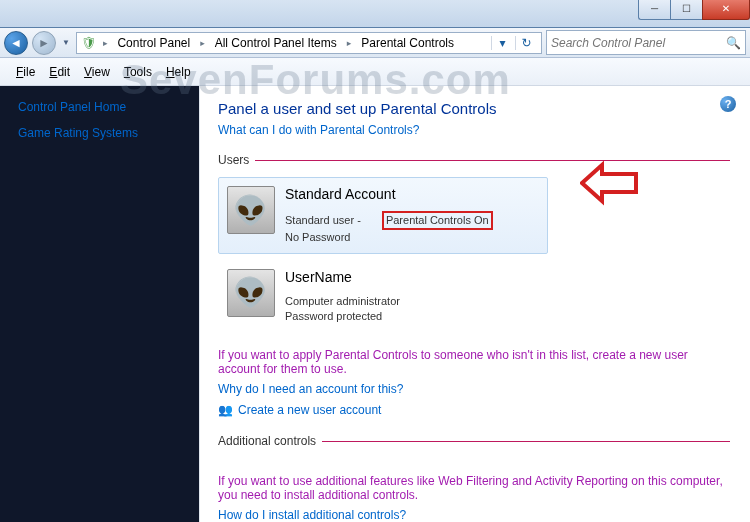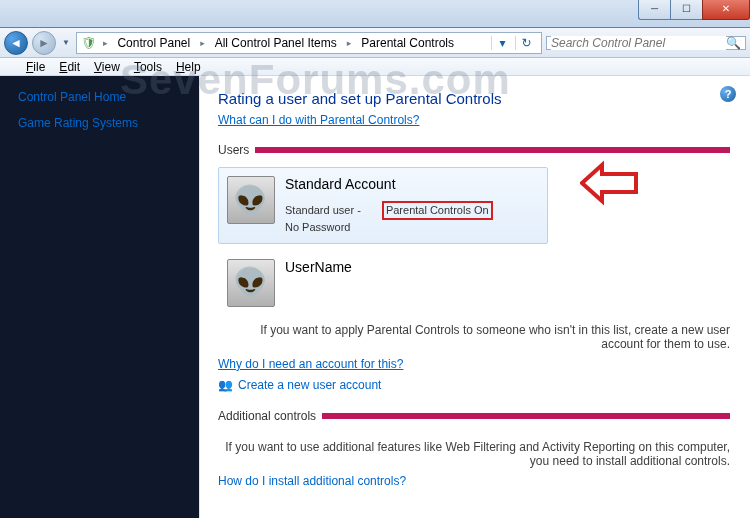--- a/index.html
+++ b/index.html
@@ -16,53 +16,53 @@
   
   .nav-toolbar { background: linear-gradient(#f2f6fb, #dde7f3); height: 30px; border-bottom: 1px solid #b0c0d6; display:flex; align-items:center; padding: 0 4px; gap:4px; }
   .nav-back, .nav-fwd { width: 24px; height: 24px; border-radius: 50%; background: radial-gradient(circle at 30% 30%, #5aa3e8, #1a5fa0); border:1px solid #2a5f90; display:inline-flex; align-items:center; justify-content:center; color:#fff; font-size:12px;}
   .nav-fwd { background: radial-gradient(circle at 30% 30%, #d4e4f4, #a0b8d0); color:#6a7a8a; border-color:#90a4b8;}
   .nav-dropdown { font-size:8px; color:#4a6080; padding:0 2px;}
   .address-bar { flex:1; background:#fff; border:1px solid #9aafc8; height:22px; display:flex; align-items:center; padding:0 4px; gap:2px;}
   .bc-icon { width:16px; height:16px; display:inline-flex; align-items:center; justify-content:center; color:#4a9a4a;}
   .bc-sep { color:#6a7a8a; font-size:9px; padding:0 4px;}
   .bc-item { color:#000; padding:2px 4px; }
   .addr-refresh { width:22px; text-align:center; color:#1a5fa0; border-left:1px solid #d0d8e4;}
-  .search-box { width:200px; background:#fff; border:1px solid #9aafc8; height:14px; display:flex; align-items:center; padding:0 4px;}
+  .search-box { width:200px; background:#fff; border:1px solid #9aafc8; height:25px; display:flex; align-items:center; padding:0 4px;}
   .search-input { border:none; flex:1; font-size:12px; color:#888; font-style:italic; outline:none;}
   .search-icon { color:#1a5fa0; font-size:12px;}
 
   
-  .menu-bar { background: linear-gradient(#f7fafe,#eaf0f8); height: 18px; display:flex; align-items:center; padding:0 20px; gap:2px; border-bottom:1px solid #d0d8e4;}
+  .menu-bar { background: linear-gradient(#f7fafe,#eaf0f8); height: 28px; display:flex; align-items:center; padding:0 10px; gap:2px; border-bottom:1px solid #d0d8e4;}
   .menu-item { padding:2px 6px; }
   .menu-item u { text-decoration: underline; }
 
   
   .body { display:flex; height: calc(522px - 28px - 30px - 22px); }
   .sidebar { width: 200px; background:#0f172a; border-right:1px solid #e0e6ee; padding:14px 10px 10px 18px; display:flex; flex-direction:column; position:relative;}
   .sidebar a { color:#0066cc; text-decoration:none; display:block; margin-bottom:12px; font-size:12px;}
   .sidebar .see-also { position:absolute; bottom:14px; left:18px; right:10px;}
   .sidebar .see-also-label { color:#888; font-size:12px; margin-bottom:8px; display:block;}
 
   .main { flex:1; padding: 14px 20px 10px 18px; overflow:auto; position:relative;}
   .help-icon { position:absolute; top:10px; right:14px; width:16px; height:16px; border-radius:50%; background:radial-gradient(circle at 30% 30%,#6ab0f0,#1a5fa0); color:#fff; text-align:center; line-height:16px; font-size:11px; font-weight:bold;}
   .page-title { color:#003399; font-size:15px; font-weight:normal; margin-bottom:6px;}
-  .main a.link { color:#0066cc; text-decoration:underline; font-size:12px;}
+  .main a.link { color:#0066cc; font-size:12px;}
   
-  fieldset { border:none; border-top:6px solid #be185d; margin-top:16px; padding-top:10px;}
+  fieldset { border:none; border-top:1px solid #be185d; margin-top:16px; padding-top:10px;}
   fieldset legend { color:#333; font-size:12px; padding-right:6px;}
 
   .user-card { display:flex; gap:10px; padding:8px; width:330px; border:1px solid transparent; border-radius:2px; margin-bottom:6px;}
   .user-card.selected { background:linear-gradient(#f2f8fe,#e4effb); border-color:#b7d4ef;}
   .avatar { width:48px; height:48px; background:linear-gradient(#e4e4e4,#b0b0b0); border:1px solid #888; border-radius:2px; display:flex; align-items:center; justify-content:center; font-size:28px; color:#555;}
   .user-info { flex:1; }
   .user-name { font-size:14px; color:#000; margin-bottom:9px;}
   .user-meta { font-size:11px; color:#333; line-height:1.35;}
   .pc-on { border:2px solid #d42020; padding:0 2px; display:inline-block; margin-left:18px;}
 
-  .hint { font-size:12px; color:#404040; margin:7px 0 6px 0;text-align:right;}
+  .hint { font-size:12px; color:#a21caf; margin:16px 0 6px 0;}
   .icon-link { display:flex; align-items:center; gap:4px; margin-top:6px;}
   .icon-link .mini-icon { width:16px; height:16px; display:inline-flex; align-items:center; justify-content:center; font-size:12px;}
 
   
   .watermark { position:absolute; top:56px; left:120px; right:10px; font-size:42px; font-weight:bold; color:rgba(100,120,140,0.28); letter-spacing:1px; pointer-events:none; z-index:50; white-space:nowrap;}
 
   
   .annotation-arrow { position:absolute; top:160px; left:580px; z-index:40;}
   .annotation-arrow svg { display:block; }
 </style>
@@ -110,21 +110,21 @@
 <div class="body">
   <div class="sidebar">
     <a>Control Panel Home</a>
     <a>Game Rating Systems</a>
     <div class="see-also">
     </div>
   </div>
 
   <div class="main">
     <div class="help-icon">?</div>
-    <div class="page-title">Rating a user and set up Parental Controls</div>
+    <div class="page-title">Panel a user and set up Parental Controls</div>
     <a class="link">What can I do with Parental Controls?</a>
 
     <fieldset>
       <legend>Users</legend>
 
       <div class="user-card selected">
         <div class="avatar">👽</div>
         <div class="user-info">
           <div class="user-name">Standard Account</div>
           <div class="user-meta">
@@ -132,20 +132,24 @@
             <span class="pc-on">Parental Controls On</span><br>
             <span>No Password</span>
           </div>
         </div>
       </div>
 
       <div class="user-card">
         <div class="avatar">👽</div>
         <div class="user-info">
           <div class="user-name">UserName</div>
+          <div class="user-meta">
+            <span>Computer administrator</span><br>
+            <span>Password protected</span>
+          </div>
         </div>
       </div>
 
       <div class="hint">If you want to apply Parental Controls to someone who isn't in this list, create a new user account for them to use.</div>
       <a class="link">Why do I need an account for this?</a>
       <div class="icon-link">
         <span class="mini-icon">👥</span>
         <a class="link" style="text-decoration:none">Create a new user account</a>
       </div>
     </fieldset>

